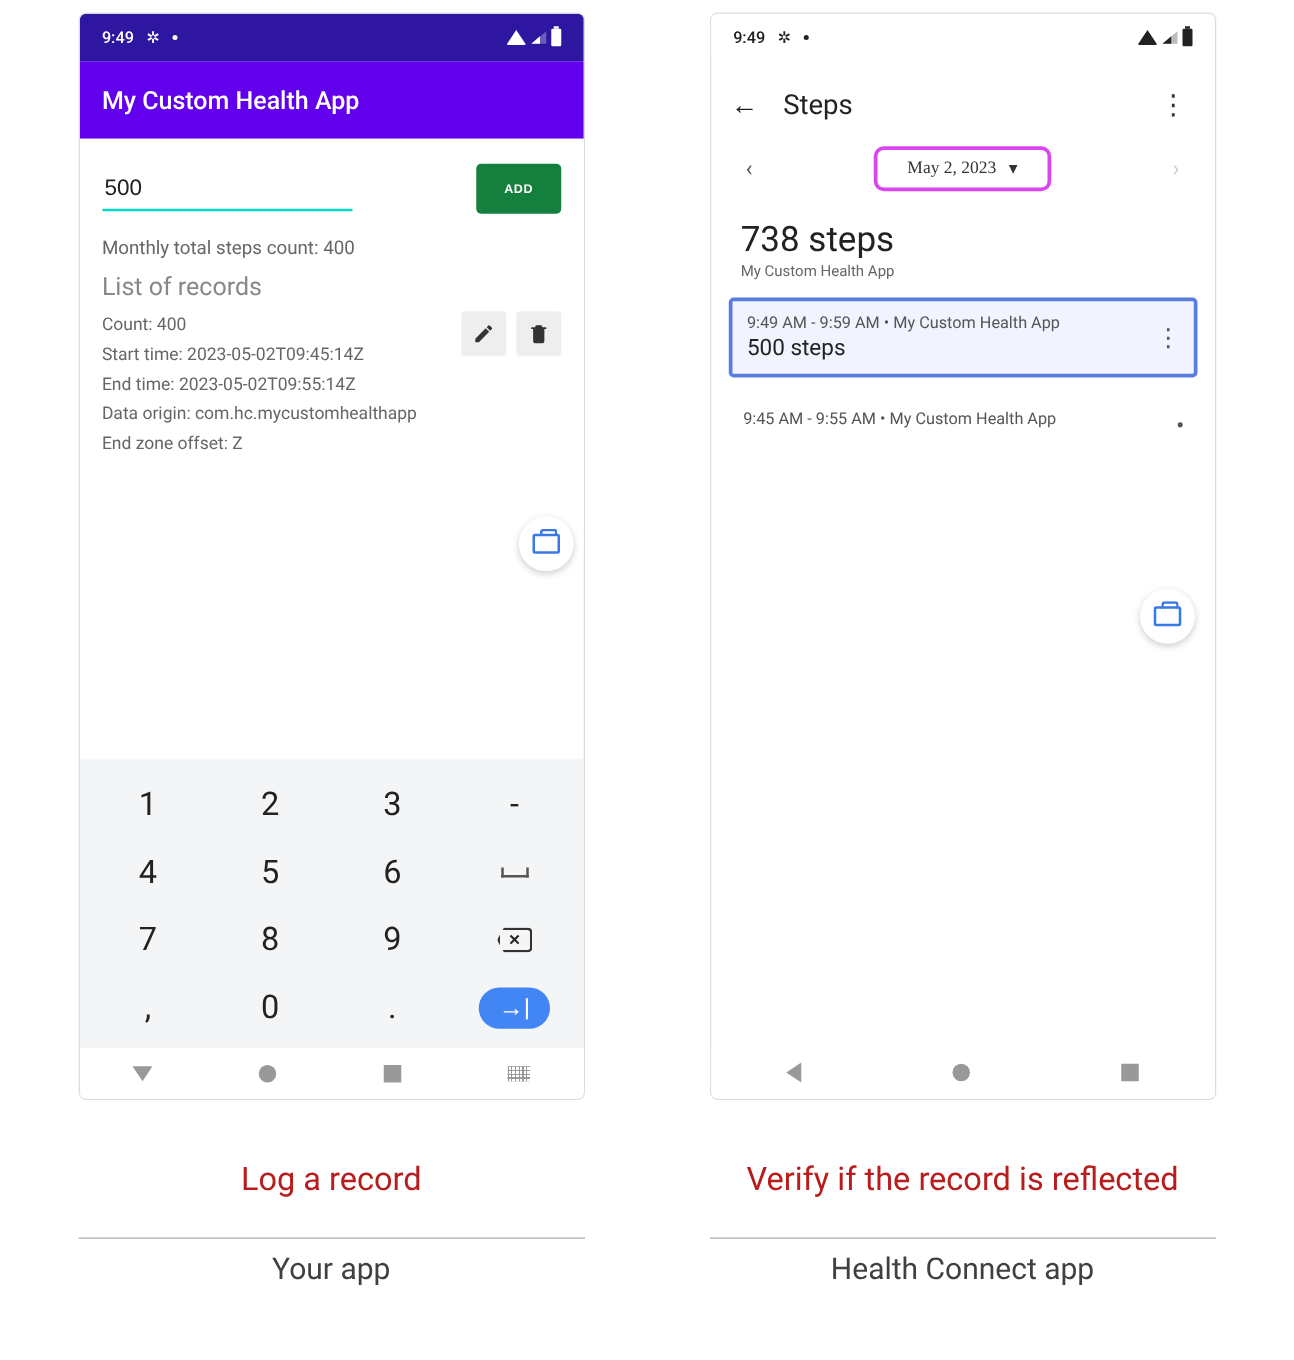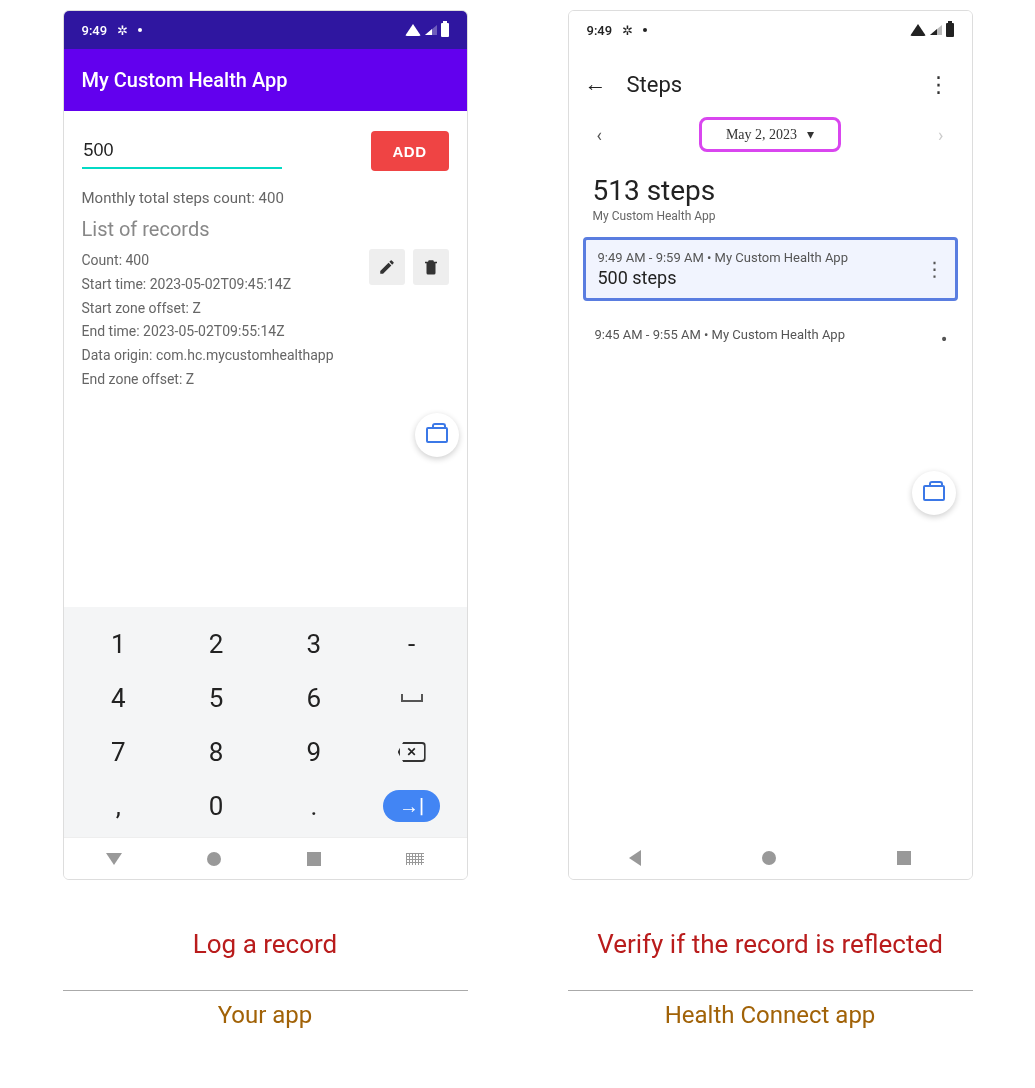--- a/index.html
+++ b/index.html
@@ -21,21 +21,21 @@
   .batt::before{content:"";position:absolute;top:-2px;left:2px;width:4px;height:2px;background:currentColor;}
   .wifi{width:16px;height:12px;position:relative;}
   .wifi::before{content:"";position:absolute;left:0;bottom:0;border-left:8px solid transparent;border-right:8px solid transparent;border-bottom:12px solid currentColor;border-radius:2px;}
   .dot{width:4px;height:4px;border-radius:50%;background:currentColor;}
   
   .notch-top{ background:#2f16a0; border-radius: 18px 18px 0 0; }
   .appbar { background:#6200ee; color:#fff; padding: 18px 18px; font-size:20px; font-weight:500; height: 62px; display:flex; align-items:center;}
   .content-a { background:#fff; padding: 20px 18px 6px; flex:0 0 auto; color:#444; position: relative; height: 330px;}
   .row-input{display:flex;align-items:center;gap:18px;margin-bottom:18px;}
   .input{flex:1;border:none;border-bottom:2px solid #03dac5;font-size:18px;padding:6px 2px;outline:none;color:#222;max-width:200px;}
-  .btn-add{background:#ef4444;color:#fff;border:none;border-radius:4px;padding:0 22px;font-size:15px;font-weight:600;height:40px;letter-spacing:.5px;margin-left:auto;}
+  .btn-add{background:#15803d;color:#fff;border:none;border-radius:4px;padding:0 22px;font-size:10px;font-weight:600;height:40px;letter-spacing:.5px;margin-left:auto;}
   .muted{color:#666;font-size:15px;margin:6px 0;}
   .h2a{color:#888;font-size:20px;margin:10px 0 8px;}
   .rec-grid{display:flex;}
   .rec-text{flex:1;font-size:14px;color:#666;line-height:1.7;}
   .rec-acts{display:flex;gap:8px;align-items:flex-start;}
   .sq{width:36px;height:36px;background:#eee;border-radius:3px;display:flex;align-items:center;justify-content:center;color:#333;}
   .fab{position:absolute;right:8px;bottom:-16px;width:44px;height:44px;border-radius:50%;background:#fff;box-shadow:0 2px 6px rgba(0,0,0,.2);display:flex;align-items:center;justify-content:center;z-index:4;}
   .brief{width:22px;height:16px;border-radius:2px;border:2px solid #3b78e7;position:relative;}
   .brief::before{content:"";position:absolute;top:-6px;left:4px;width:10px;height:4px;border:2px solid #3b78e7;border-bottom:none;border-radius:3px 3px 0 0;}
   .spacer{flex:1;}
@@ -68,21 +68,21 @@
   .small{font-size:12px;color:#666;margin-top:2px;}
   .entry{margin:8px 14px;padding:10px 12px;border-radius:4px;display:flex;align-items:center;position:relative;}
   .entry.hl{border:3px solid #5a7de0;background:#f1f4fe;}
   .entry .meta{font-size:13px;color:#555;}
   .entry .val{font-size:18px;color:#222;margin-top:2px;}
   .entry .kebab{position:absolute;right:10px;top:50%;transform:translateY(-50%);font-size:20px;color:#555;}
   .hc-fab{position:absolute;right:16px;top:460px;}
   
   .cap1{font-size:26px;color:#b91c1c;text-align:center;margin-top:28px;line-height:1.3;height:74px;display:flex;align-items:center;justify-content:center;}
   .hr{width:100%;border:none;border-top:1px solid #aaa;margin:8px 0 10px;}
-  .cap2{font-size:24px;color:#a16207;text-align:right;}
+  .cap2{font-size:24px;color:#404040;text-align:right;}
   svg{display:block;}
 </style>
 </head>
 <body>
 
 <div class="wrap">
 
   <div class="col">
     <div class="phone">
       <div class="notch-top">
@@ -106,21 +106,20 @@
         <div class="row-input">
           <input class="input" value="500" style="">
           <button class="btn-add">ADD</button>
         </div>
         <div class="muted">Monthly total steps count: 400</div>
         <div class="h2a">List of records</div>
         <div class="rec-grid">
           <div class="rec-text">
             <div>Count: 400</div>
             <div>Start time: 2023-05-02T09:45:14Z</div>
-            <div>Start zone offset: Z</div>
             <div>End time: 2023-05-02T09:55:14Z</div>
             <div>Data origin: com.hc.mycustomhealthapp</div>
             <div>End zone offset: Z</div>
           </div>
           <div class="rec-acts">
             <div class="sq">
               <svg width="18" height="18" viewBox="0 0 24 24">
                   <path fill="#333" d="M3 17.25V21h3.75L17.81 9.94l-3.75-3.75L3 17.25zM20.71 7.04a1 1 0 0 0 0-1.41l-2.34-2.34a1 1 0 0 0-1.41 0l-1.83 1.83 3.75 3.75 1.83-1.83z"></path>
                 </svg>
             </div>
@@ -202,21 +201,21 @@
       </div>
       <div class="hc-date">
         <span class="chev">‹</span>
         <span class="date-chip">
           <span>May 2, 2023</span>
           <span>▾</span>
         </span>
         <span class="chev dim">›</span>
       </div>
       <div class="hc-summary">
-        <div class="big">513 steps</div>
+        <div class="big">738 steps</div>
         <div class="small">My Custom Health App</div>
       </div>
       <div class="entry hl">
         <div>
           <div class="meta">9:49 AM - 9:59 AM • My Custom Health App</div>
           <div class="val">500 steps</div>
         </div>
         <span class="kebab">⋮</span>
       </div>
       <div class="entry">

